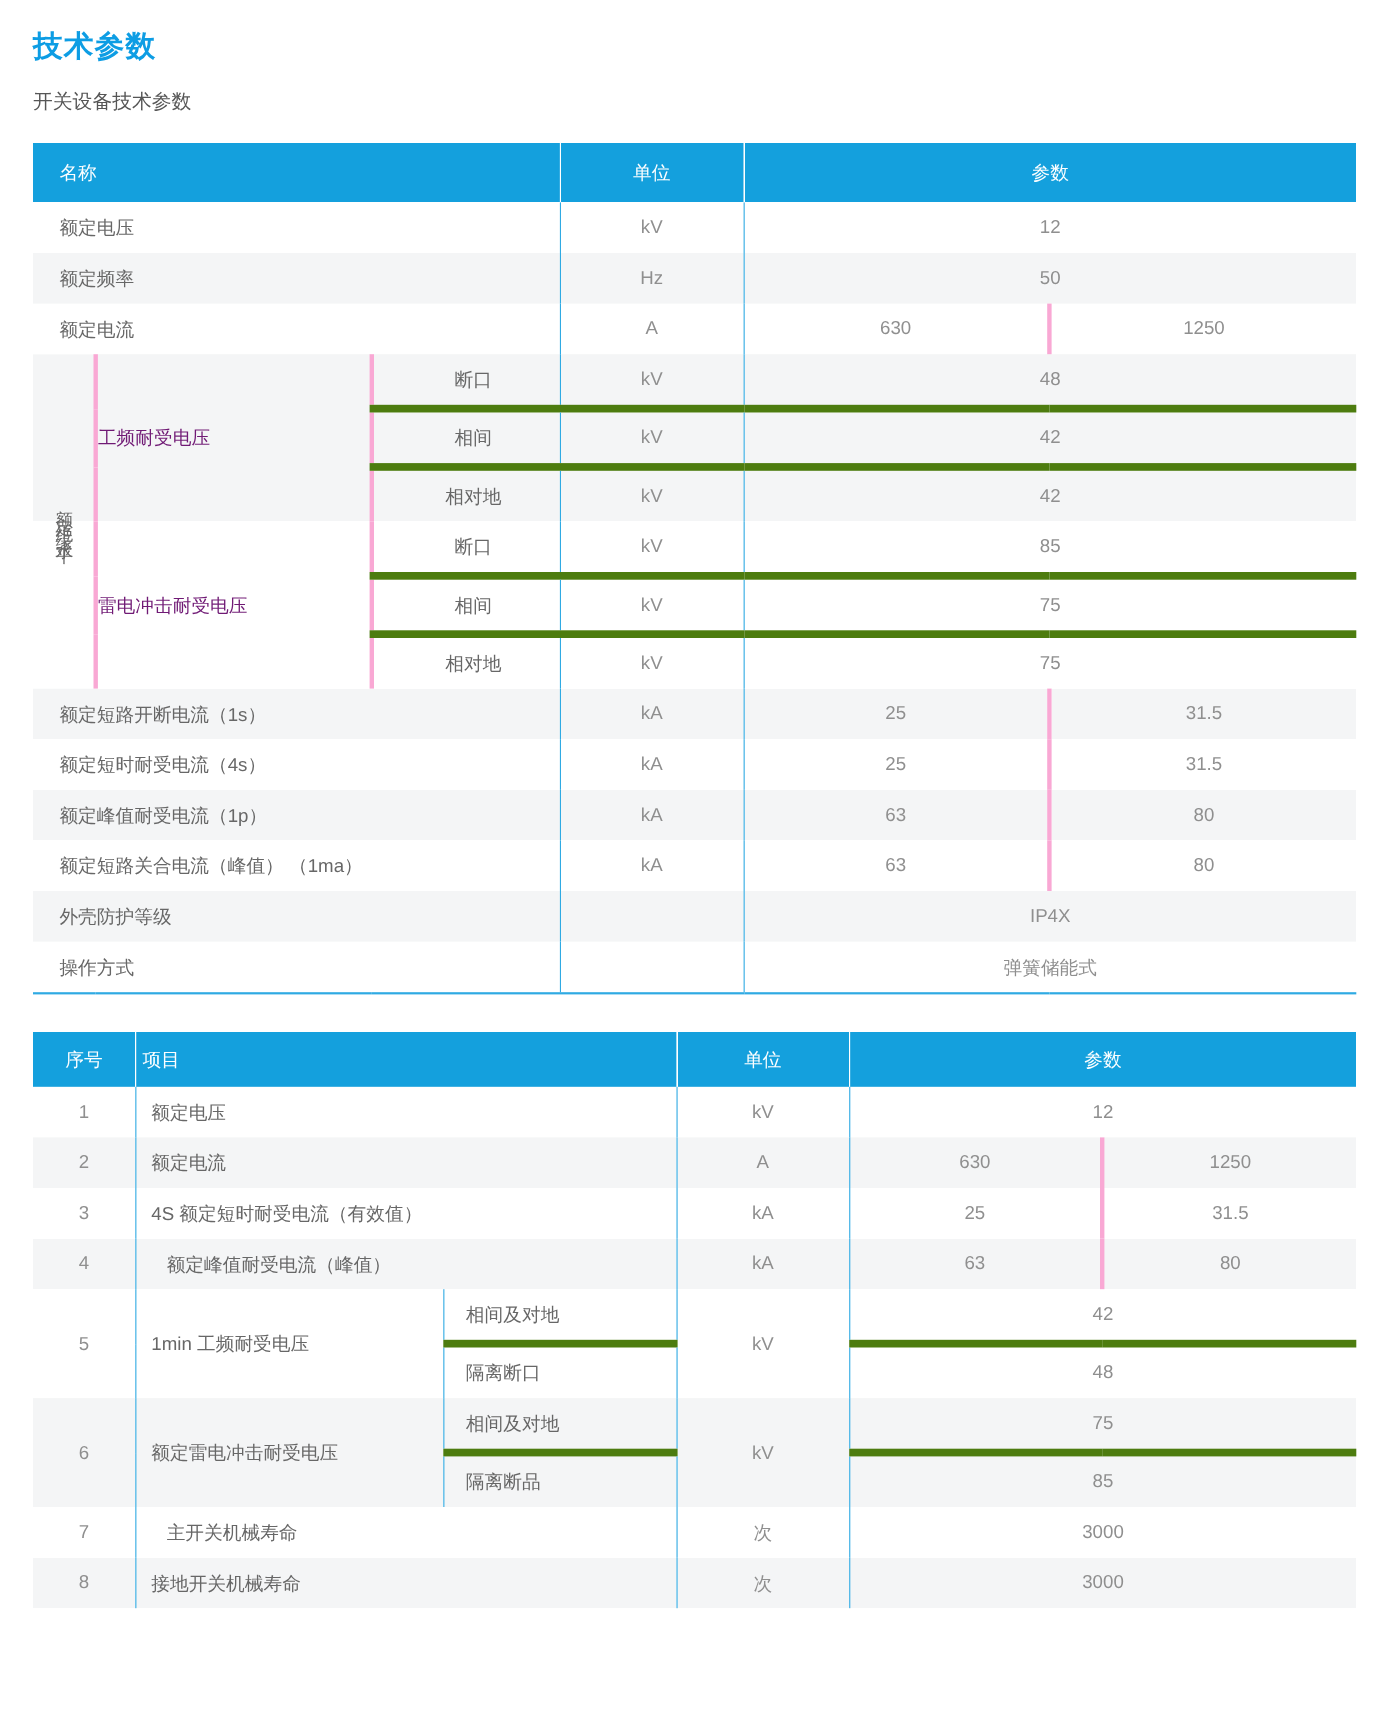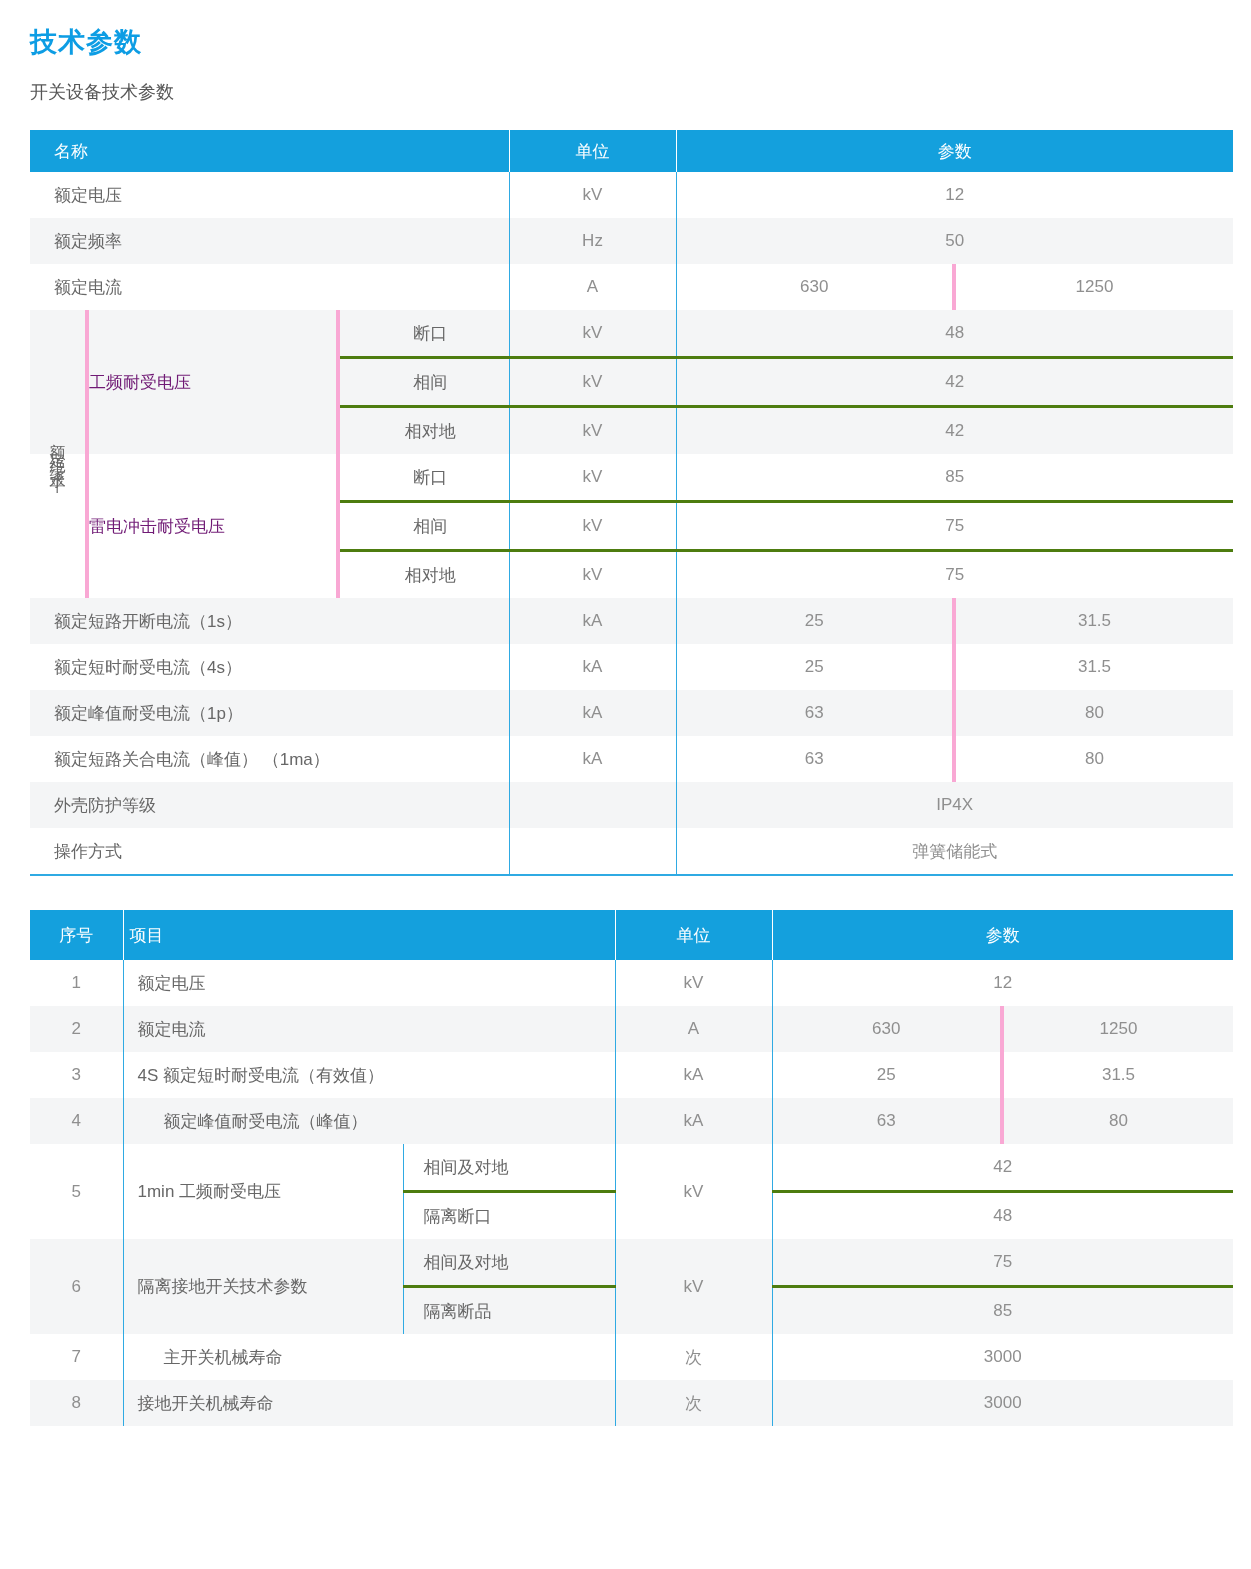--- a/index.html
+++ b/index.html
@@ -47,49 +47,49 @@
     font-weight: normal;
     text-align: center;
     vertical-align: middle;
     color: #8f8f8f;
     overflow: hidden;
     white-space: nowrap;
   }
   thead th {
     background: #14a0dd;
     color: #fcfeff;
-    height: 42px;
+    height: 54px;
   }
   #table2 thead th { height: 50px; }
 
   
   .wl { border-left: 1px solid rgba(255,255,255,0.55); }
 
   
   .hl  { text-align: left; padding-left: 24px; }
   .hl2 { text-align: left; padding-left: 6px; }
   td.name  { text-align: left; padding-left: 24px; color: #676767; }
   td.item  { text-align: left; padding-left: 14px; color: #676767; }
-  td.item.indent { padding-left: 40px; }
+  td.item.indent { padding-left: 28px; }
   td.sub3  { text-align: center; padding-left: 12px; color: #676767; }
   td.sub   { text-align: left; padding-left: 20px; color: #676767; }
   td.glabel { text-align: left; color: #701a75; }
 
   
   .w { background: #ffffff; }
   .g { background: #f4f5f6; }
   .split {
     background: linear-gradient(to bottom, #f4f5f6 0%, #f4f5f6 50%, #ffffff 50%, #ffffff 100%);
   }
 
   
   .lb { border-left: 1px solid #2faae3; }
   .rb { border-right: 4px solid #f9a8d4; }
   .vb { border-left: 1px solid #2faae3; border-right: 1px solid #2faae3; }
-  .t  { border-top: 3px solid #4d7c0f; }
+  .t  { border-top: 7px solid #4d7c0f; }
   tr.last td { border-bottom: 2px solid #2faae3; }
 
   
   td.vtext { text-align: center; }
   td.vtext span {
     display: inline-block;
     writing-mode: vertical-lr;
     text-orientation: upright;
     letter-spacing: 7px;
     font-size: 16px;
@@ -265,21 +265,21 @@
         <td rowspan="2" class="w vb">kV</td>
         <td colspan="2" class="w">42</td>
       </tr>
       <tr>
         <td class="sub w lb t">隔离断口</td>
         <td colspan="2" class="w t">48</td>
       </tr>
 
       <tr>
         <td rowspan="2" class="g">6</td>
-        <td rowspan="2" class="item g lb">隔离接地开关技术参数</td>
+        <td rowspan="2" class="item g lb">额定雷电冲击耐受电压</td>
         <td class="sub g lb">相间及对地</td>
         <td rowspan="2" class="g vb">kV</td>
         <td colspan="2" class="g">75</td>
       </tr>
       <tr>
         <td class="sub g lb t">隔离断品</td>
         <td colspan="2" class="g t">85</td>
       </tr>
 
       <tr>

